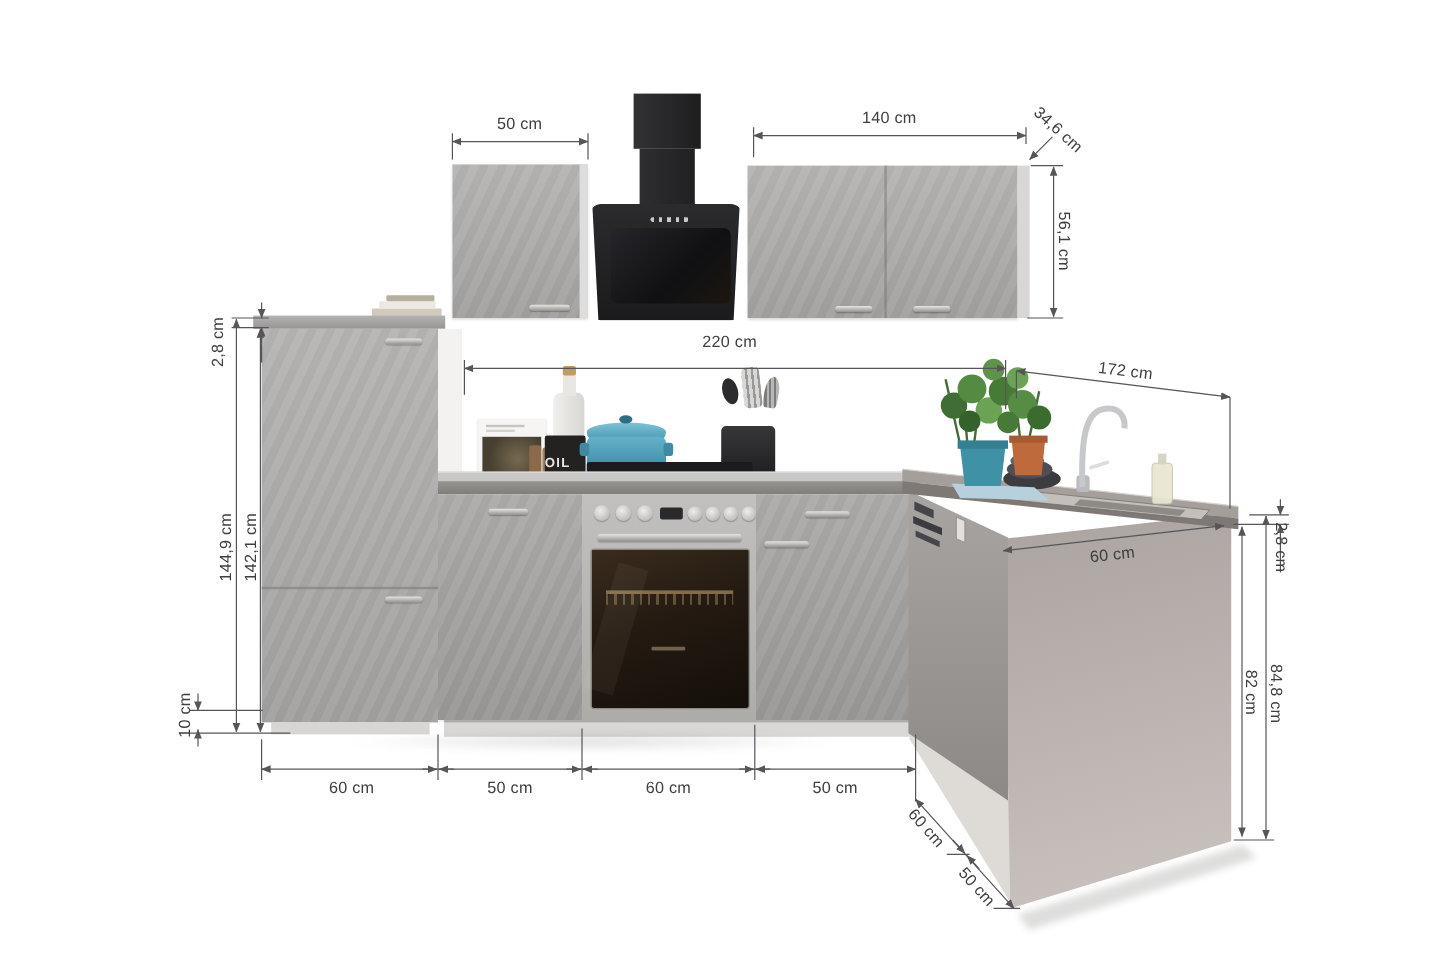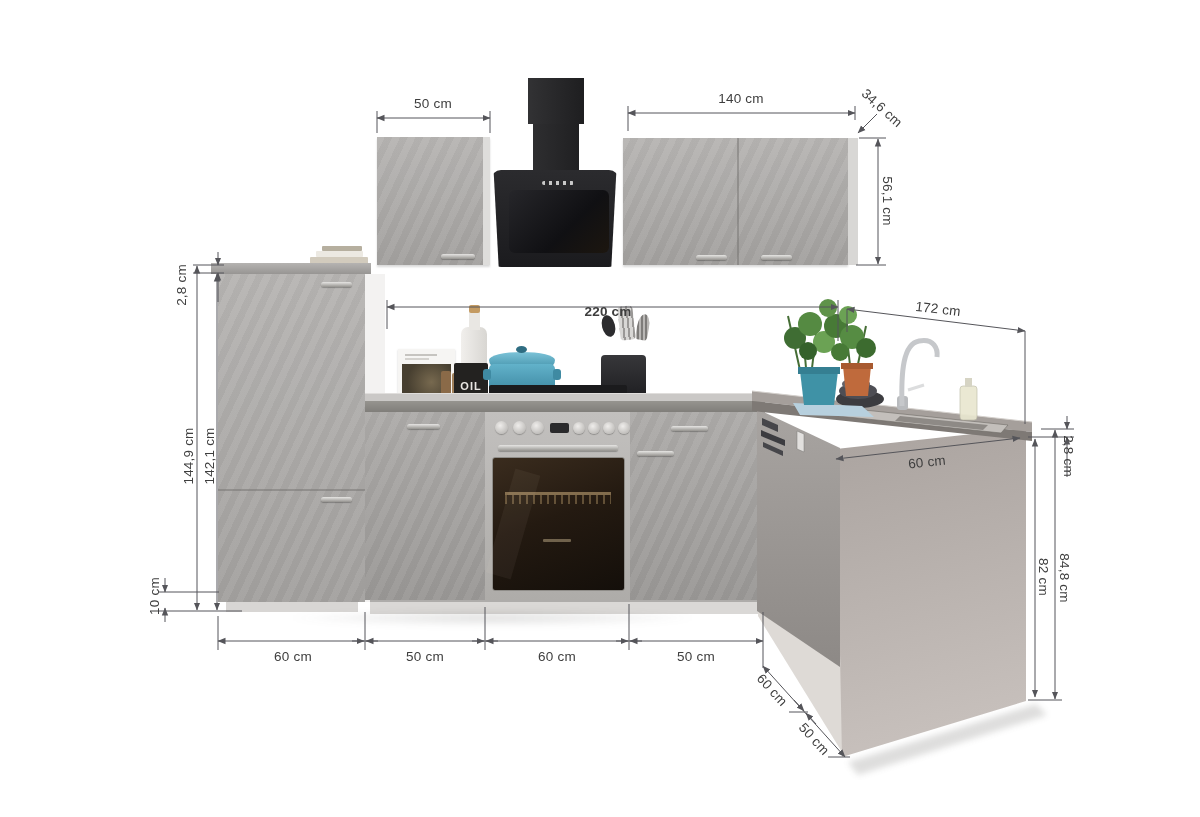--- a/index.html
+++ b/index.html
@@ -54,21 +54,21 @@
 
   <div class="abs" style="left:398px;top:349px;width:57px;height:51px;background:#f6f5f3;box-shadow:0 1px 2px rgba(0,0,0,.18);"></div>
   <div class="abs" style="left:402px;top:364px;width:49px;height:33px;background:radial-gradient(circle at 60% 55%,#77694f,#473f30 70%);"></div>
   <div class="abs" style="left:405px;top:354px;width:32px;height:2px;background:#c6c4c0;"></div>
   <div class="abs" style="left:405px;top:358px;width:24px;height:2px;background:#d4d2ce;"></div>
   <div class="abs" style="left:441px;top:371px;width:10px;height:29px;background:#8a6a48;border-radius:2px;"></div>
   <div class="abs" style="left:452px;top:373px;width:10px;height:27px;background:#a1815c;border-radius:2px;"></div>
   <div class="abs" style="left:461px;top:327px;width:26px;height:74px;background:linear-gradient(90deg,#f1efec,#d8d6d2);border-radius:7px 7px 2px 2px;"></div>
   <div class="abs" style="left:469px;top:311px;width:11px;height:19px;background:#e9e7e3;"></div>
   <div class="abs" style="left:469px;top:305px;width:11px;height:8px;background:#c49b62;border-radius:2px;"></div>
-  <div class="abs" style="left:454px;top:363px;width:34px;height:46px;background:#232220;border-radius:2px;display:flex;align-items:center;justify-content:center;">
+  <div class="abs" style="left:454px;top:363px;width:34px;height:46px;background:#232220;border-radius:2px;display:flex;align-items:center;">
       <span style="color:#e8e6e2;font-size:11px;font-weight:bold;letter-spacing:1px;">OIL</span>
   </div>
   <div class="abs" style="left:489px;top:352px;width:66px;height:16px;border-radius:50% 50% 8px 8px;background:linear-gradient(180deg,#7cc3d8,#4796ae);"></div>
   <div class="abs" style="left:516px;top:346px;width:11px;height:7px;border-radius:50%;background:#2f6d82;"></div>
   <div class="abs" style="left:489px;top:364px;width:66px;height:35px;border-radius:5px;background:linear-gradient(180deg,#62b2ca,#357f99);"></div>
   <div class="abs" style="left:483px;top:369px;width:8px;height:11px;border-radius:3px;background:#3f8aa2;"></div>
   <div class="abs" style="left:553px;top:369px;width:8px;height:11px;border-radius:3px;background:#3f8aa2;"></div>
   <div class="abs" style="left:602px;top:315px;width:13px;height:22px;border-radius:50%;background:#2c2c2e;transform:rotate(-14deg);"></div>
   <div class="abs" style="left:619px;top:306px;width:15px;height:34px;border-radius:4px;background:repeating-linear-gradient(90deg,#d8d7d5 0 3px,#9a9896 3px 5px);transform:rotate(-6deg);"></div>
   <div class="abs" style="left:637px;top:314px;width:12px;height:26px;border-radius:50% 50% 20% 20%;background:repeating-linear-gradient(80deg,#b9b7b5 0 2px,#7e7c7a 2px 4px);transform:rotate(10deg);"></div>
@@ -237,21 +237,21 @@
   </svg>
 
   <span class="dlab" style="left:433px;top:103px;">50 cm</span>
   <span class="dlab" style="left:741px;top:98px;">140 cm</span>
   <span class="dlab" style="left:882px;top:108px;--r:42deg;">34,6 cm</span>
   <span class="dlab" style="left:887px;top:201px;--r:90deg;">56,1 cm</span>
   <span class="dlab" style="left:181px;top:285px;--r:-90deg;">2,8 cm</span>
   <span class="dlab" style="left:188px;top:456px;--r:-90deg;">144,9 cm</span>
   <span class="dlab" style="left:209px;top:456px;--r:-90deg;">142,1 cm</span>
   <span class="dlab" style="left:154px;top:596px;--r:-90deg;">10 cm</span>
-  <span class="dlab" style="left:608px;top:311px;font-weight:bold;">220 cm</span>
+  <span class="dlab" style="left:608px;top:285px;">220 cm</span>
   <span class="dlab" style="left:938px;top:309px;--r:7deg;">172 cm</span>
   <span class="dlab" style="left:293px;top:656px;">60 cm</span>
   <span class="dlab" style="left:425px;top:656px;">50 cm</span>
   <span class="dlab" style="left:557px;top:656px;">60 cm</span>
   <span class="dlab" style="left:696px;top:656px;">50 cm</span>
   <span class="dlab" style="left:772px;top:690px;--r:48deg;">60 cm</span>
   <span class="dlab" style="left:814px;top:739px;--r:48deg;">50 cm</span>
   <span class="dlab" style="left:927px;top:462px;--r:-6deg;">60 cm</span>
   <span class="dlab" style="left:1068px;top:456px;--r:90deg;">2,8 cm</span>
   <span class="dlab" style="left:1064px;top:578px;--r:90deg;">84,8 cm</span>

